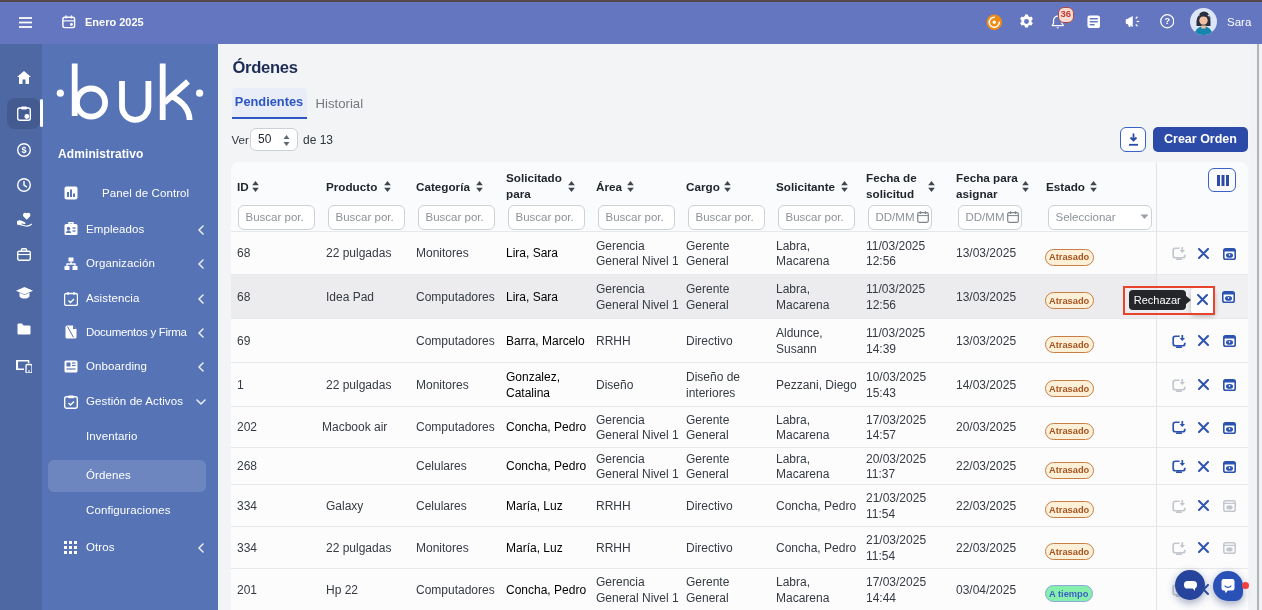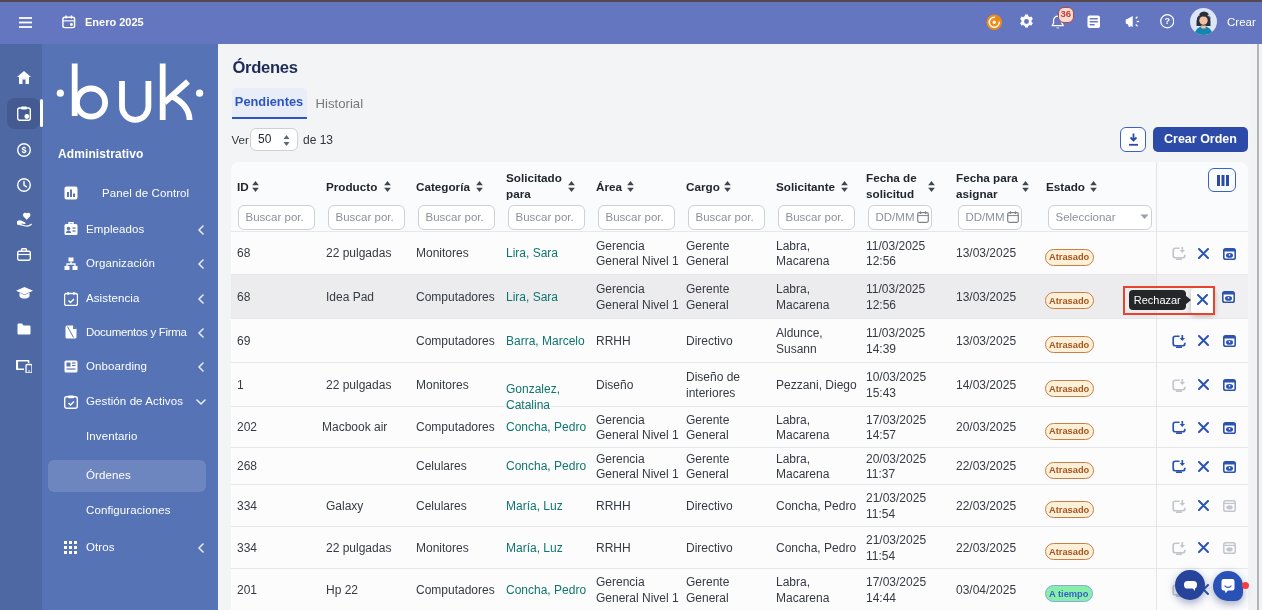--- a/index.html
+++ b/index.html
@@ -30,21 +30,21 @@
   #de13 { left:303px; top:133px; font-size:12px; color:#30353b; }
   #dlbtn { left:1120px; top:127px; width:26px; height:25px; background:#fff; border:1px solid #3a62c8; border-radius:6px; }
   #crearbtn { left:1153px; top:127px; width:95px; height:25px; background:#2c4ba9; border-radius:5px; color:#fff; font-size:12.5px; font-weight:600; text-align:center; line-height:25px; }
   
   .th { position:absolute; font-size:11.7px; font-weight:bold; color:#22272e; line-height:16px; }
   .finput { position:absolute; top:205px; width:77px; height:24.5px; background:#fff; border:1px solid #cdd1d6; border-radius:6px; font-size:11.5px; color:#8c9199; padding:5px 0 0 7px; }
   #colsbtn { left:1208px; top:168px; width:28px; height:24px; border:1px solid #3a62c8; border-radius:6px; background:#fafbfd; }
   .row { position:absolute; left:231px; width:925px; border-bottom:1px solid #e7e8ea; background:#fcfcfd; }
   .rowact { position:absolute; left:1156px; width:92px; border-bottom:1px solid #e7e8ea; background:#fcfcfd; }
   .cell { position:absolute; font-size:12px; color:#363b43; line-height:15.5px; }
-  .link { color:#0f766e; }
+  .link { color:#000000; }
   .pill { position:absolute; font-size:9.3px; font-weight:bold; border-radius:8.5px; padding:2.5px 3.5px; }
   .pill.atr { color:#a85420; border:1.4px solid #c97e46; background:#fcf1d8; }
   .pill.tmp { color:#3a5fc3; border:1.4px solid #8aa7de; background:#86efac; }
   #vline { left:1156px; top:162px; width:1px; height:448px; background:#e3e4e7; z-index:5; }
   
   #sbtrack { left:1250px; top:44px; width:12px; height:566px; background:#f1f2f4; }
   #sbline { left:1257px; top:44px; width:2px; height:566px; background:#b0b4bb; }
   
   #statusbar { left:0px; top:592px; width:375px; height:18px; background:#e79b66; border-radius:0 4px 0 0; font-size:9.5px; letter-spacing:-0.42px; color:#33231a; padding:4.5px 0 0 6px; white-space:nowrap; overflow:hidden; }
 </style>
@@ -113,21 +113,21 @@
       </defs>
       <g clip-path="url(#av)">
         <rect width="27" height="27" fill="#dde6f6"></rect>
         <path d="M6.5 13 a7 7 0 0 1 14 0 v5 h-14 z" fill="#2a2f3d"></path>
         <circle cx="13.5" cy="12.5" r="4.2" fill="#f0c0a0"></circle>
         <path d="M8.5 13 a5 5 0 0 1 1 -6.5 a6 6 0 0 0 9 0 a5 5 0 0 1 1 6.5 v-4 a5.5 5.5 0 0 0 -11 0 z" fill="#2a2f3d"></path>
         <path d="M4.5 27 a9 9 0 0 1 18 0 z" fill="#1585ad"></path>
         <path d="M11 17.5 h5 l-0.5 3 h-4z" fill="#f0c0a0"></path>
       </g>
     </svg>
-  <div class="abs tb-txt" style="left:1227px;top:15.5px;font-weight:normal;font-size:11.5px;">Crear</div>
+  <div class="abs tb-txt" style="left:1227px;top:15.5px;font-weight:normal;font-size:11.5px;">Sara</div>
 
   <div class="abs" id="railsel"></div>
   <div class="abs" id="railbar"></div>
   <svg class="abs" style="left:17px;top:71px" width="14" height="13" viewBox="0 0 14 13">
       <path d="M7 0 L14 6 H12 V13 H8.5 V8.5 H5.5 V13 H2 V6 H0 Z" fill="#fff"></path>
     </svg>
   <svg class="abs" style="left:17px;top:106px" width="14" height="15" viewBox="0 0 14 15">
       <rect x="0.7" y="2" width="12.6" height="12.3" rx="2" fill="none" stroke="#fff" stroke-width="1.4"></rect>
       <rect x="4" y="0.5" width="6" height="3" rx="1" fill="#fff"></rect>
       <circle cx="9.8" cy="10.5" r="2.4" fill="#fff"></circle>
@@ -451,21 +451,21 @@
     </svg>
   <svg class="abs" style="left:1222.5px;top:335.0px" width="13" height="12" viewBox="0 0 13 12">
       <rect x="0.8" y="0.8" width="11.4" height="10.4" rx="1.8" fill="#fff" stroke="#2c53b0" stroke-width="1.6"></rect>
       <path d="M0.8 2.6 a1.8 1.8 0 0 1 1.8 -1.8 h7.8 a1.8 1.8 0 0 1 1.8 1.8 v1 H0.8 Z" fill="#2c53b0"></path>
       <ellipse cx="6.5" cy="7.4" rx="3.5" ry="2.3" fill="#2c53b0"></ellipse>
       <circle cx="6.5" cy="6.9" r="0.8" fill="#fff"></circle>
     </svg>
   <div class="abs cell" style="left:237px;top:377.5px;width:85px;">1</div>
   <div class="abs cell" style="left:326px;top:377.5px;width:85px;">22 pulgadas</div>
   <div class="abs cell" style="left:416px;top:377.5px;width:88px;">Monitores</div>
-  <div class="abs cell link" style="left:506px;top:370.0px;width:85px;margin-top:12px;">Gonzalez,<br>Catalina</div>
+  <div class="abs cell link" style="left:506px;top:370.0px;width:85px;">Gonzalez,<br>Catalina</div>
   <div class="abs cell" style="left:596px;top:377.5px;width:85px;">Diseño</div>
   <div class="abs cell" style="left:686px;top:370.0px;width:85px;">Diseño de<br>interiores</div>
   <div class="abs cell" style="left:776px;top:377.5px;width:85px;">Pezzani, Diego</div>
   <div class="abs cell" style="left:866px;top:370.0px;width:85px;">10/03/2025<br>15:43</div>
   <div class="abs cell" style="left:956px;top:377.5px;width:85px;">14/03/2025</div>
   <div class="abs pill atr" style="left:1044.5px;top:380.0px;">Atrasado</div>
   <svg class="abs" style="left:1171.5px;top:378.75px" width="14" height="13" viewBox="0 0 14 13">
       <path d="M7.6 1.25 H3.2 A2 2 0 0 0 1.2 3.25 V8.75 A2 2 0 0 0 3.2 10.75 H10.8 A2 2 0 0 0 12.8 8.75 V7.8" fill="none" stroke="#c3c7cd" stroke-width="1.7"></path>
       <line x1="10.3" y1="0" x2="10.3" y2="3.2" stroke="#c3c7cd" stroke-width="1.7"></line>
       <path d="M7.6 2.9 H13 L10.3 6 Z" fill="#c3c7cd"></path>

